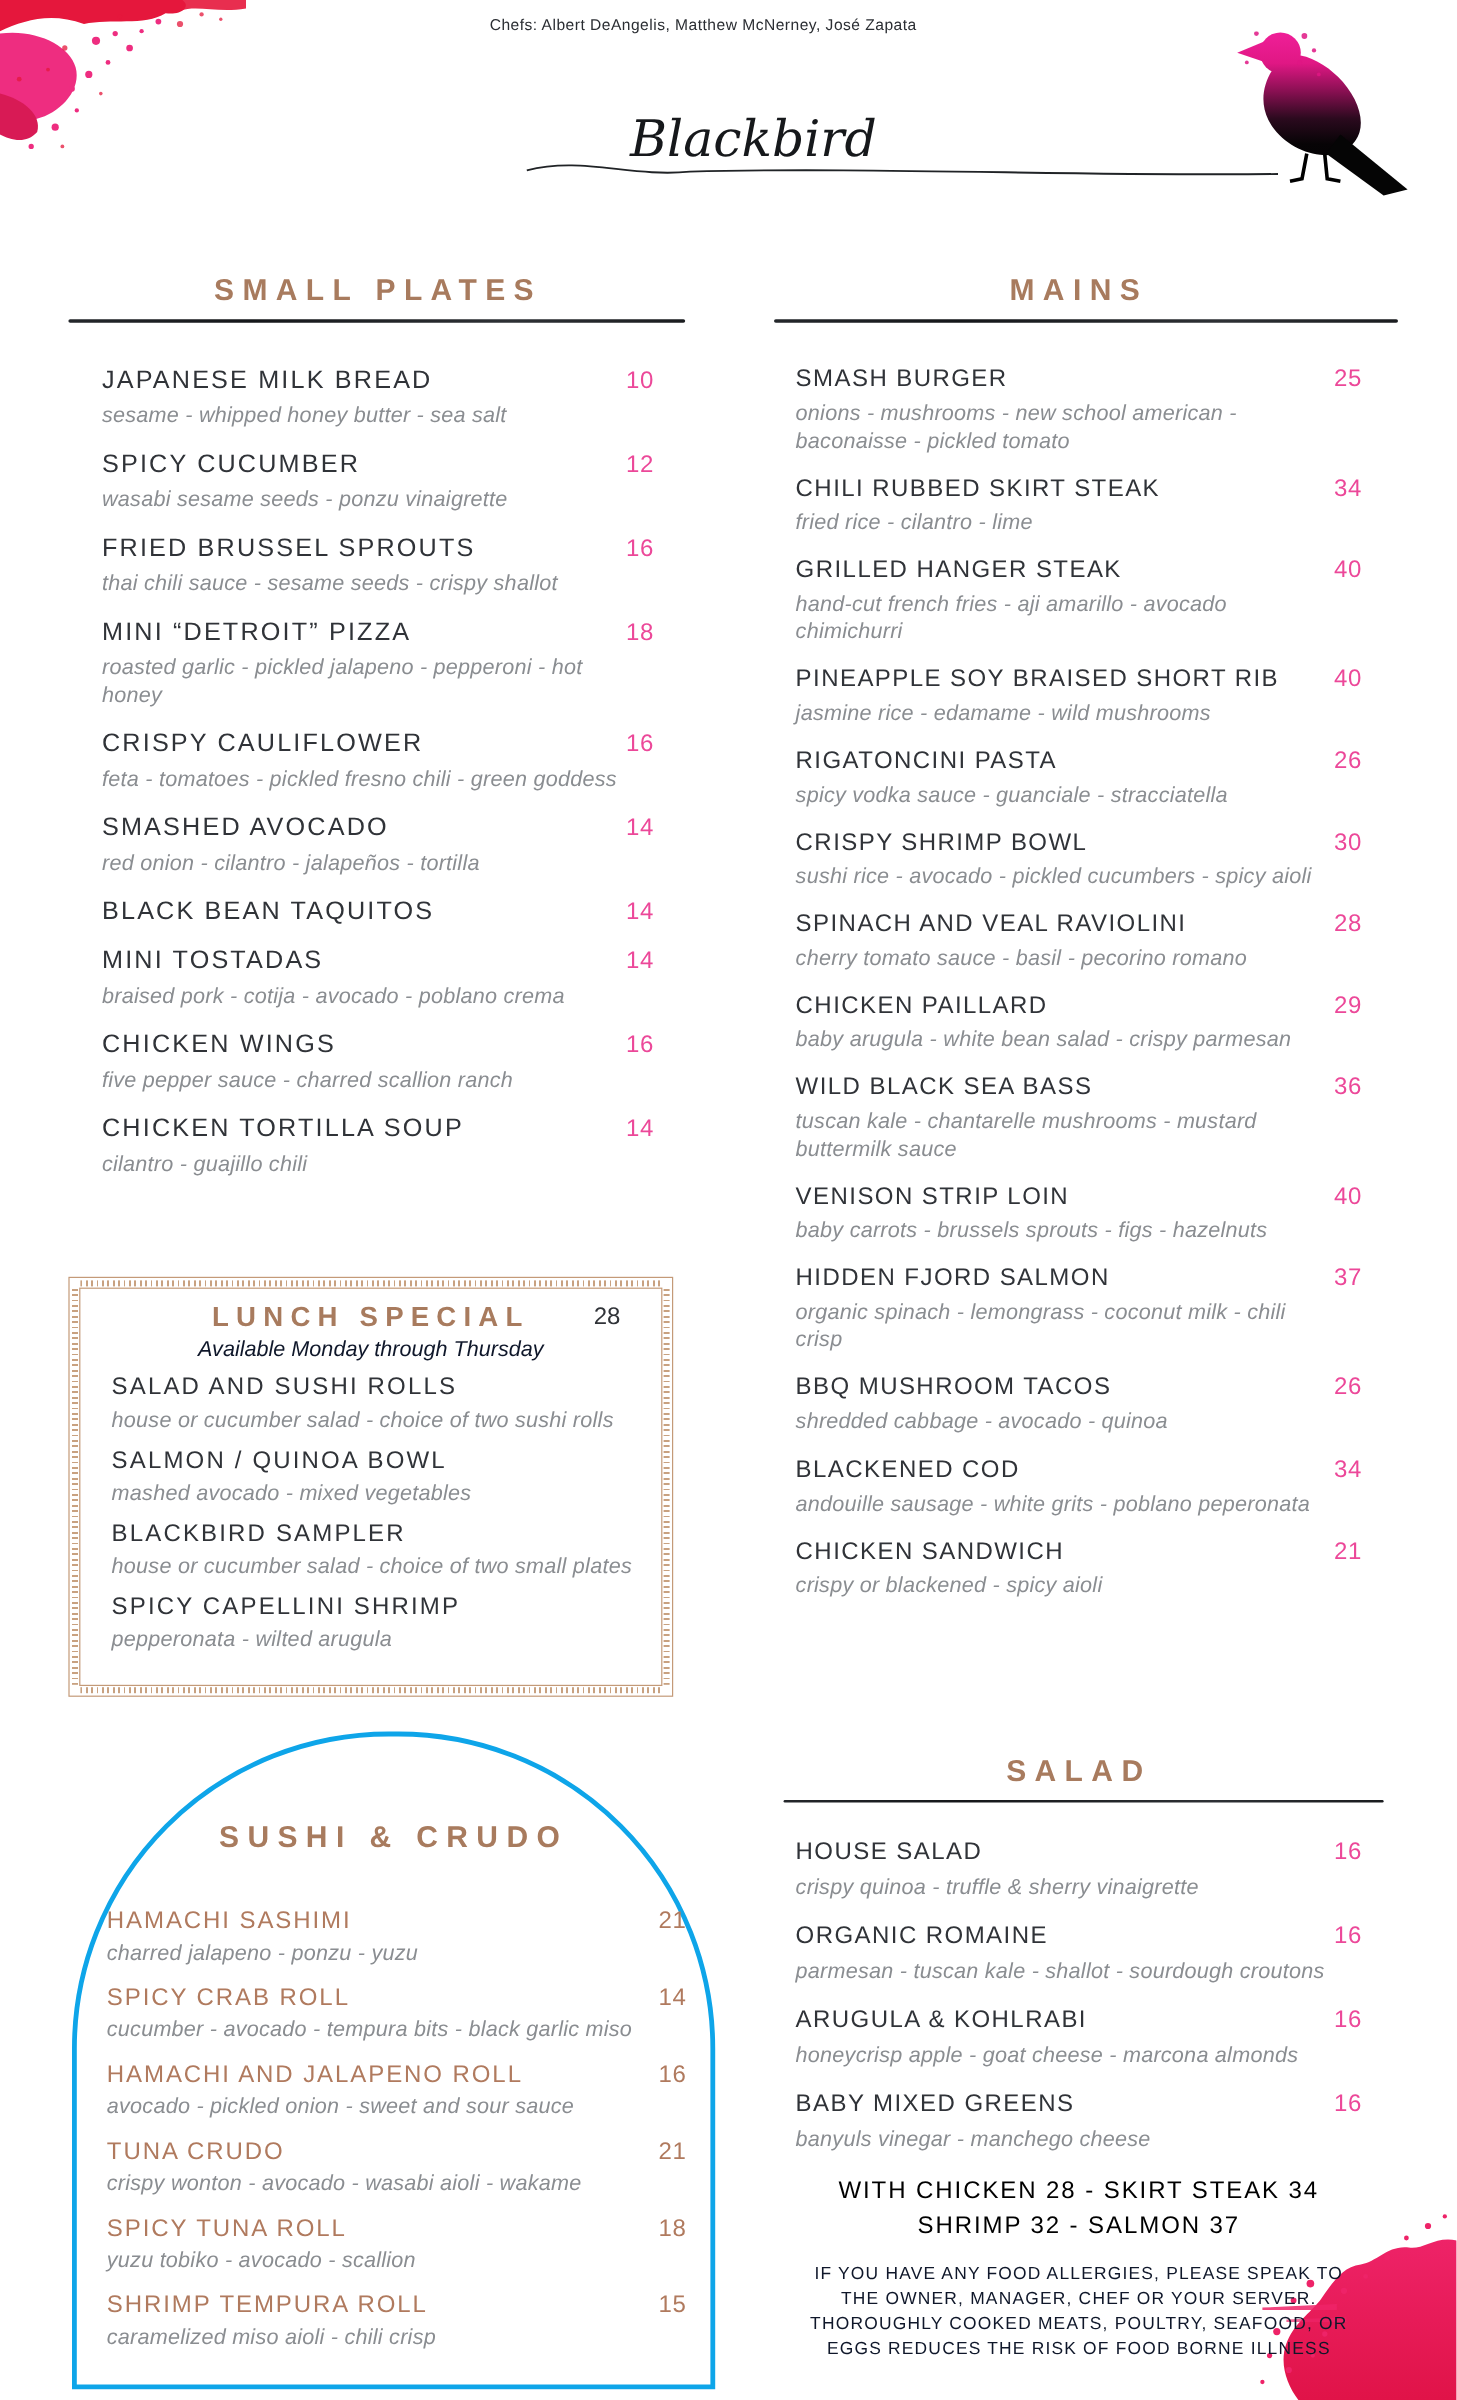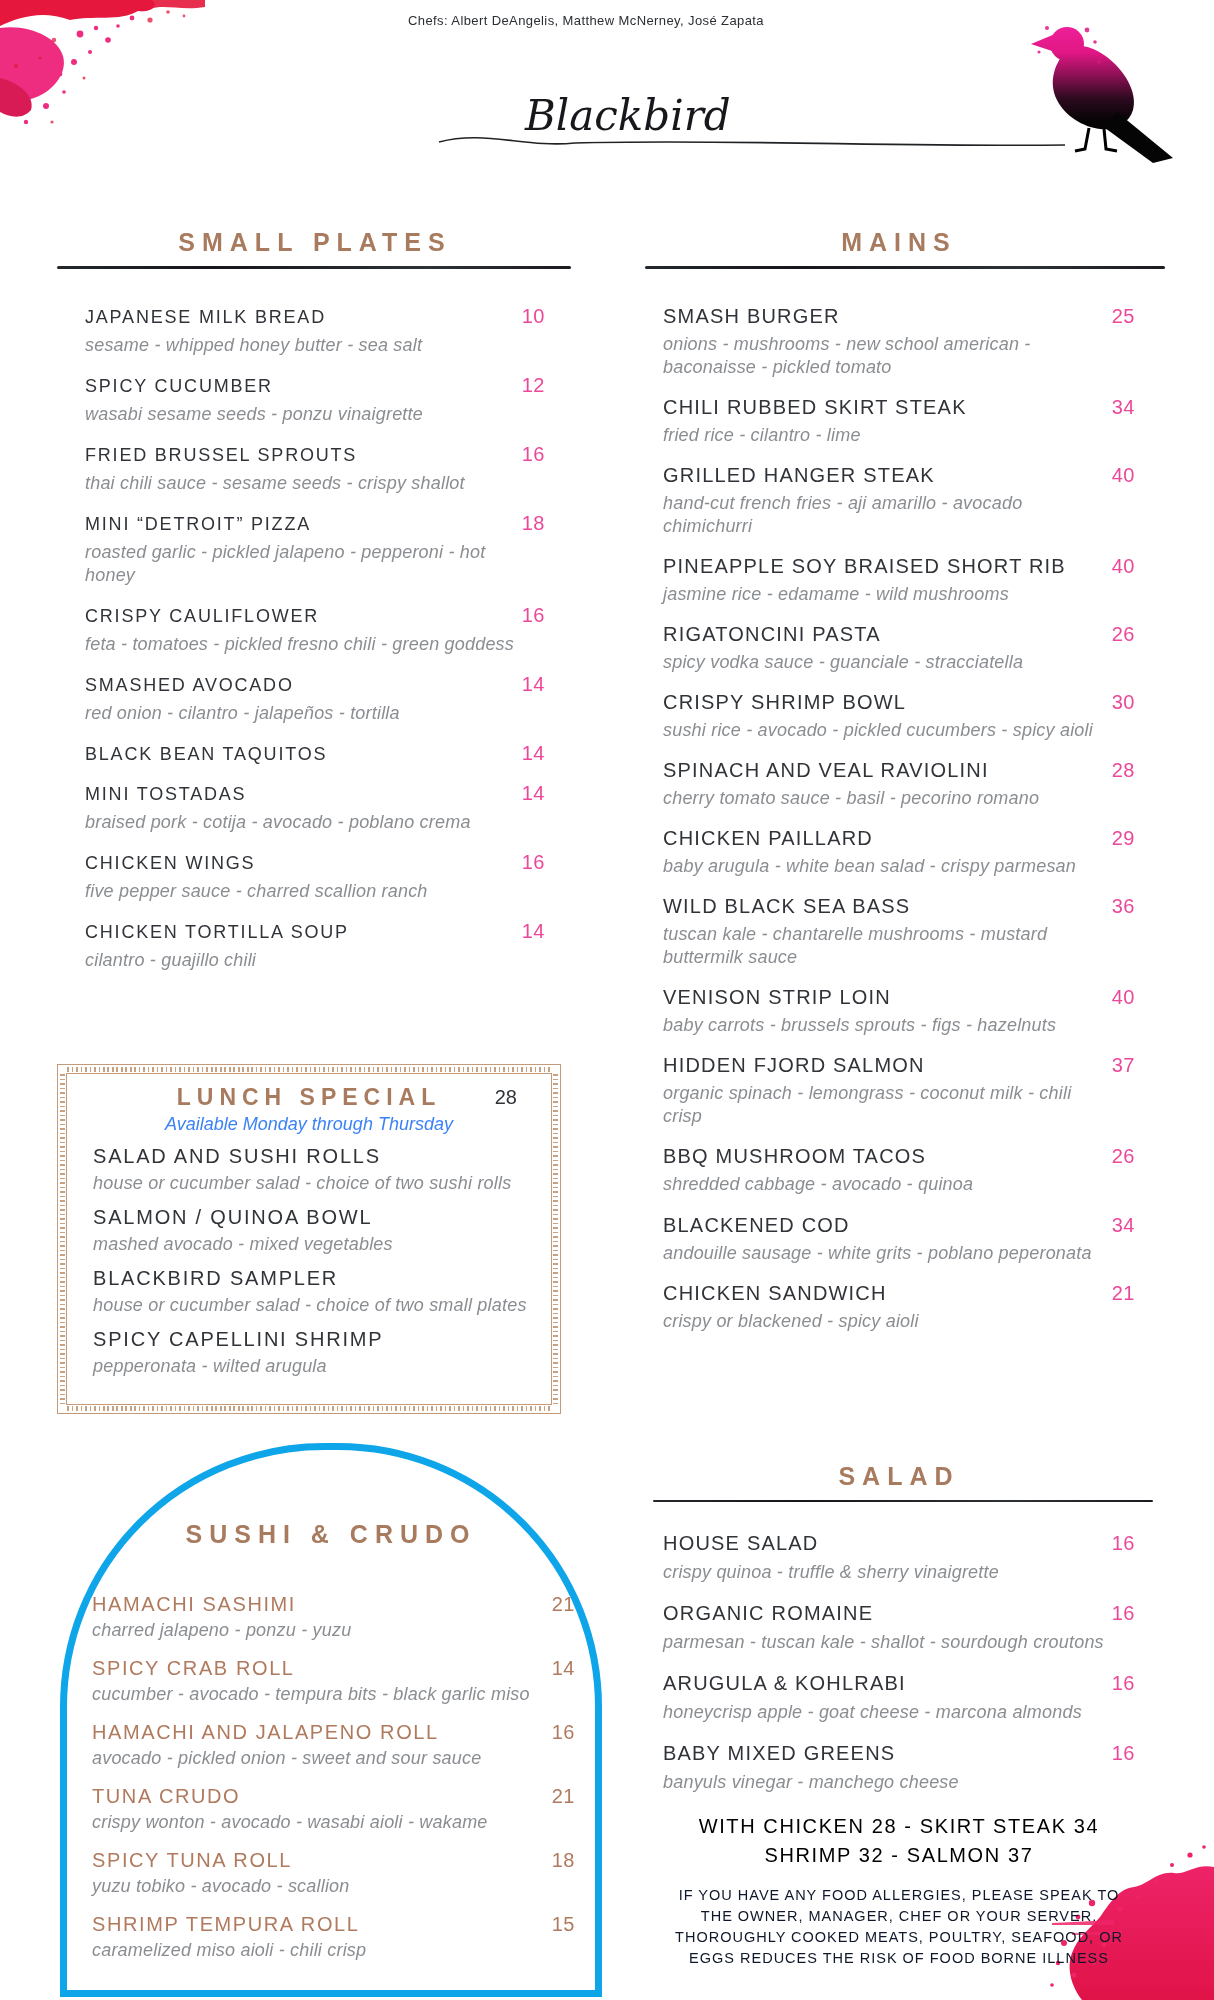--- a/index.html
+++ b/index.html
@@ -15,21 +15,21 @@
 
   
   .sec-title{font-size:25px;font-weight:bold;letter-spacing:7px;color:#a87b5e;
              text-align:center;white-space:nowrap;}
   .divider{height:3px;border-radius:2px;margin-top:9px;
            background:linear-gradient(90deg,#24272b,#15171a 30%,#2e3135 72%,#1a1c1f);}
   .col-hdr{margin-bottom:36px;}
 
   .item{margin-bottom:17px;}
   .row{display:flex;justify-content:space-between;align-items:baseline;}
-  .iname{font-size:18px;letter-spacing:1.8px;color:#303338;white-space:nowrap;}
+  .iname{font-size:21px;letter-spacing:1.8px;color:#303338;white-space:nowrap;}
   .iprice{font-size:20px;letter-spacing:.5px;color:#ec4899;flex-shrink:0;padding-left:8px;}
   .idesc{font-style:italic;font-size:18px;color:#8a8d91;margin-top:6px;
          line-height:1.28;max-width:452px;letter-spacing:.2px;}
 
   
   .small-plates{position:absolute;left:85px;top:228px;width:460px;}
   .small-plates .divider{width:514px;margin-left:-28px;}
 
   
   .lunch{position:absolute;left:57px;top:1064px;width:502px;height:348px;
@@ -40,28 +40,28 @@
   .tk.b{bottom:2px;left:9px;right:9px;height:5px;
         background:repeating-linear-gradient(90deg,#c8a180 0 1.5px,transparent 1.5px 4.5px);}
   .tk.l{left:2px;top:9px;bottom:9px;width:5px;
         background:repeating-linear-gradient(0deg,#c8a180 0 1.5px,transparent 1.5px 4.5px);}
   .tk.r{right:2px;top:9px;bottom:9px;width:5px;
         background:repeating-linear-gradient(0deg,#c8a180 0 1.5px,transparent 1.5px 4.5px);}
   .lunch-inner{position:absolute;inset:8px;border:1px solid #c49a78;padding:10px 20px 0 20px;}
   .lunch-title-row{position:relative;text-align:center;}
   .lunch-title{font-size:23px;font-weight:bold;letter-spacing:6px;color:#a87b5e;}
   .lunch-price{position:absolute;right:14px;top:2px;font-size:20px;color:#303338;}
-  .lunch-sub{text-align:center;font-style:italic;font-size:18px;color:#3b82f6;margin:3px 0 10px 0;}
+  .lunch-sub{text-align:center;font-style:italic;font-size:18px;color:#0f172a;margin:3px 0 10px 0;}
   .lunch .item{margin-bottom:11px;margin-left:6px;}
   .lunch .iname{font-size:20px;}
   .lunch .idesc{margin-top:4px;}
 
   
   .sushi{position:absolute;left:60px;top:1443px;width:528px;height:540px;
-         border:7px solid #0ea5e9;border-radius:264px 264px 0 0;}
+         border:4px solid #0ea5e9;border-radius:264px 264px 0 0;}
   .sushi .sec-title{margin-top:70px;}
   .sushi-items{margin:44px 20px 0 25px;}
   .sushi .iname{color:#b07a5e;font-size:20px;letter-spacing:1.6px;}
   .sushi .iprice{color:#b07a5e;}
   .sushi .item{margin-bottom:15px;}
   .sushi .idesc{margin-top:3px;}
 
   
   .mains{position:absolute;left:663px;top:228px;width:472px;}
   .mains .divider{width:520px;margin-left:-18px;}

